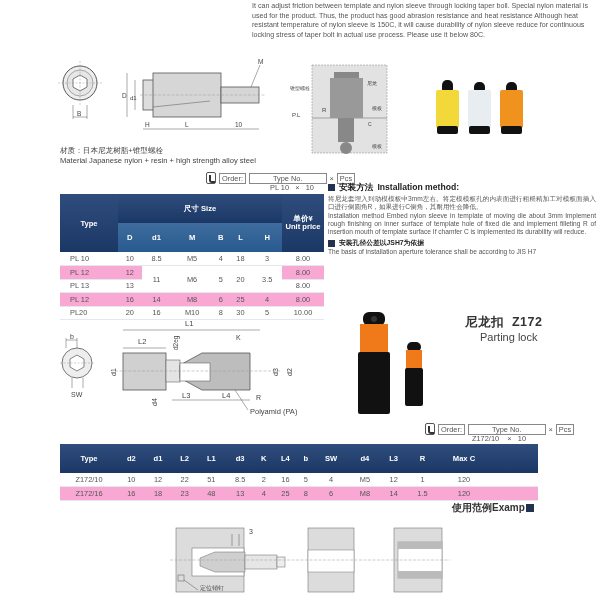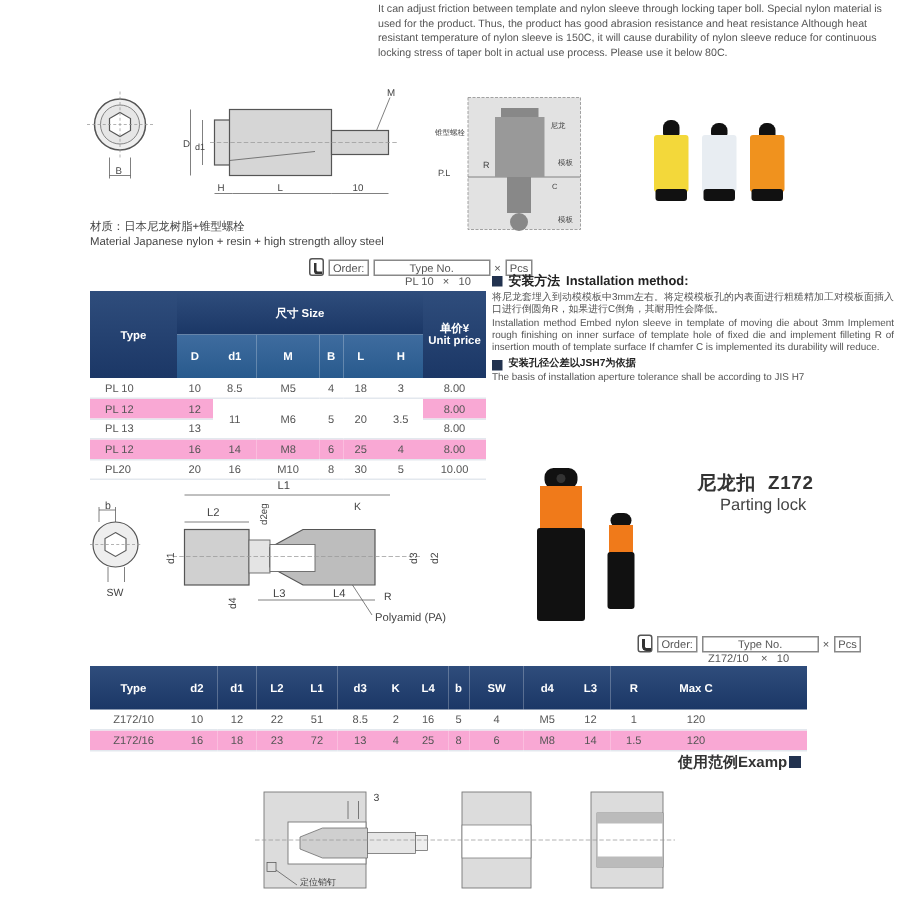--- a/index.html
+++ b/index.html
@@ -308,21 +308,21 @@
       <td>12</td>
       <td>1</td>
       <td>120</td>
       <td></td>
     </tr>
     <tr class="alt">
       <td>Z172/16</td>
       <td>16</td>
       <td>18</td>
       <td>23</td>
-      <td>72</td>
+      <td>48</td>
       <td>13</td>
       <td>4</td>
       <td>25</td>
       <td>8</td>
       <td>6</td>
       <td>M8</td>
       <td>14</td>
       <td>1.5</td>
       <td>120</td>
       <td></td>

